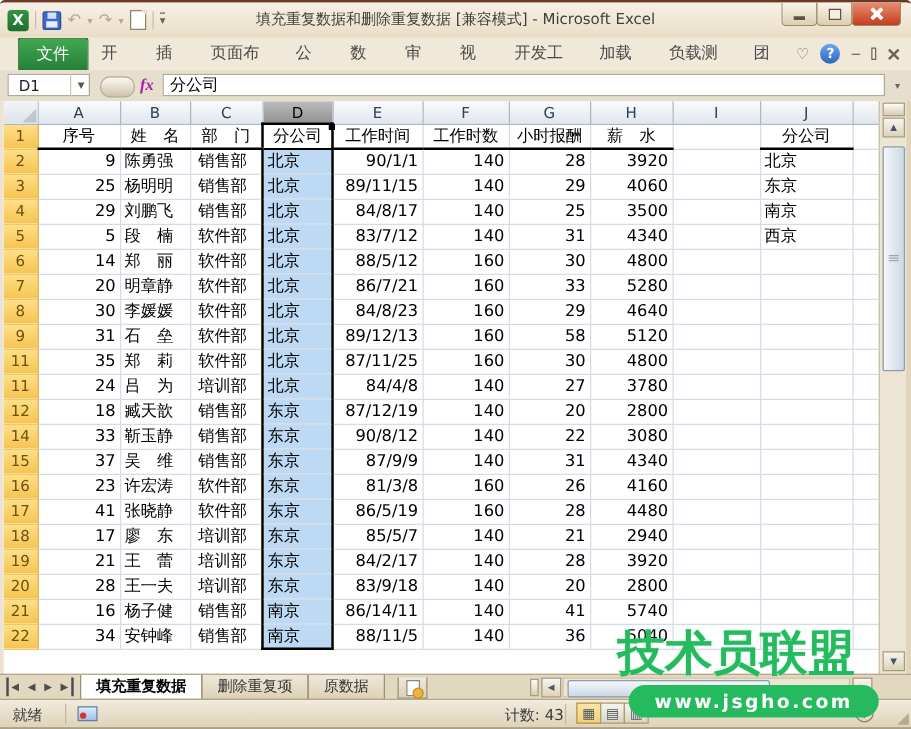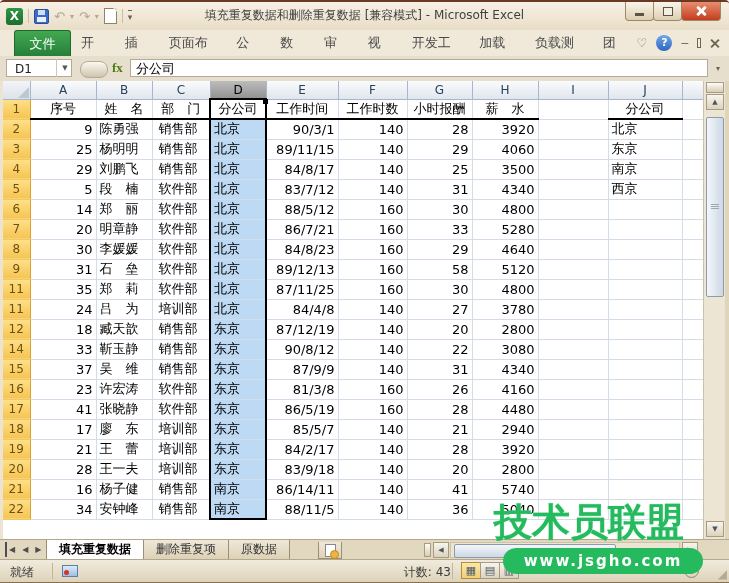--- a/index.html
+++ b/index.html
@@ -49,21 +49,21 @@
   .xsm:before{transform:rotate(45deg);} .xsm:after{transform:rotate(-45deg);}
   
   .formularow{position:absolute;left:0;top:54px;width:729px;height:25px;background:#e7dfcd;}
   .namebox{position:absolute;left:6px;top:3px;width:66px;height:18px;background:#fff;border:1px solid #b4aa96;
     font-size:12px;color:#222;line-height:18px;padding-left:8px;box-sizing:border-box;}
   .namedd{position:absolute;left:56px;top:3px;width:16px;height:18px;border-left:1px solid #cfc7b5;
     font-size:7px;color:#555;text-align:center;line-height:18px;}
   .fbball{position:absolute;left:80px;top:5px;width:26px;height:15px;border-radius:8px;
     background:linear-gradient(#fbf8f1,#cfc5ad);border:1px solid #b4aa96;}
   .fxlab{position:absolute;left:112px;top:4px;font-family:"Liberation Serif","DejaVu Serif",serif;
-    font-weight:bold;font-size:13px;color:#4d7c0f;}
+    font-style:italic;font-weight:bold;font-size:13px;color:#a21caf;}
   .fbox{position:absolute;left:130px;top:3px;width:578px;height:18px;background:#fff;border:1px solid #b4aa96;
     font-size:13px;color:#000;line-height:17px;padding-left:5px;box-sizing:border-box;}
   .fexp{position:absolute;right:4px;top:5px;width:14px;height:16px;text-align:center;font-size:8px;color:#6d6550;line-height:16px;}
   
   .gridwrap{position:absolute;left:3px;top:79px;width:700px;height:458px;background:#fff;overflow:hidden;}
   table.sheet{border-collapse:collapse;table-layout:fixed;width:700px;}
   .sheet th,.sheet td{height:20px;padding:0 3px;margin:0;overflow:hidden;white-space:nowrap;
     border-right:1px solid #d4dde7;border-bottom:1px solid #d4dde7;font-weight:normal;font-size:13px;color:#000;box-sizing:border-box;}
   th.colh{height:18px;background:linear-gradient(#fafbfc,#e0e6ee);border-right:1px solid #a7b6c8;
     border-bottom:1px solid #a7b6c8;color:#27415c;font-size:12px;text-align:center;padding:0;}
@@ -93,21 +93,21 @@
   .vthumb{position:absolute;left:2px;top:36px;width:18px;height:180px;border:1px solid #8e9bab;border-radius:2px;
     background:linear-gradient(90deg,#f4f7fa,#ccd8e4);box-sizing:border-box;}
   .vgrip{position:absolute;left:4px;top:86px;width:8px;height:1px;
     border-top:1px solid #9aa8b8;border-bottom:3px double #9aa8b8;}
   .rightpad{position:absolute;left:725px;top:79px;width:4px;height:458px;background:#e0d4ba;}
   
   .tabbar{position:absolute;left:0;top:537px;width:729px;height:20px;background:#e2d8c0;border-top:1px solid #b3a88c;}
   .tnav{position:absolute;left:5px;top:2px;display:flex;gap:3px;}
   .tnavb{font-size:8px;color:#4e4e4e;line-height:15px;padding:0 2px;}
   .tnavb.bar-l{border-left:2px solid #4e4e4e;} .tnavb.bar-r{border-right:2px solid #4e4e4e;}
-  .stabs{position:absolute;left:46px;top:0;display:flex;height:20px;}
+  .stabs{position:absolute;left:64px;top:0;display:flex;height:20px;}
   .stab{padding:0 12px;font-size:12px;color:#333;line-height:19px;background:linear-gradient(#efe8da,#ddd1b6);
     border:1px solid #9b9077;border-top:none;margin-right:-1px;}
   .stab.active{background:#fff;color:#000;font-weight:bold;}
   .instab{position:absolute;left:318px;top:2px;width:24px;height:17px;background:linear-gradient(#efe8da,#ddd1b6);
     border:1px solid #9b9077;border-top:none;box-sizing:border-box;text-align:center;}
   .insic{display:inline-block;width:9px;height:11px;background:#fff;border:1px solid #888;position:relative;margin-top:2px;}
   .insic:after{content:"";position:absolute;right:-4px;bottom:-3px;width:7px;height:7px;border-radius:50%;
     background:#f0b43c;border:1px solid #c08a20;}
   .hsb{position:absolute;left:424px;top:2px;height:16px;width:276px;}
   .hsplit{position:absolute;left:0;top:1px;width:7px;height:14px;background:linear-gradient(#fdfcf9,#d8cdb4);border:1px solid #a79c82;box-sizing:border-box;}
@@ -251,21 +251,21 @@
             <td></td>
             <td class="hc">分公司</td>
             <td></td>
           </tr>
           <tr>
             <th class="rh">2</th>
             <td class="num">9</td>
             <td class="txt">陈勇强</td>
             <td class="dept">销售部</td>
             <td class="sel">北京</td>
-            <td class="num">90/3/1</td>
+            <td class="num">90/1/1</td>
             <td class="num">140</td>
             <td class="num">28</td>
             <td class="num">3920</td>
             <td></td>
             <td class="jval">北京</td>
             <td></td>
           </tr>
           <tr>
             <th class="rh">3</th>
             <td class="num">25</td>

